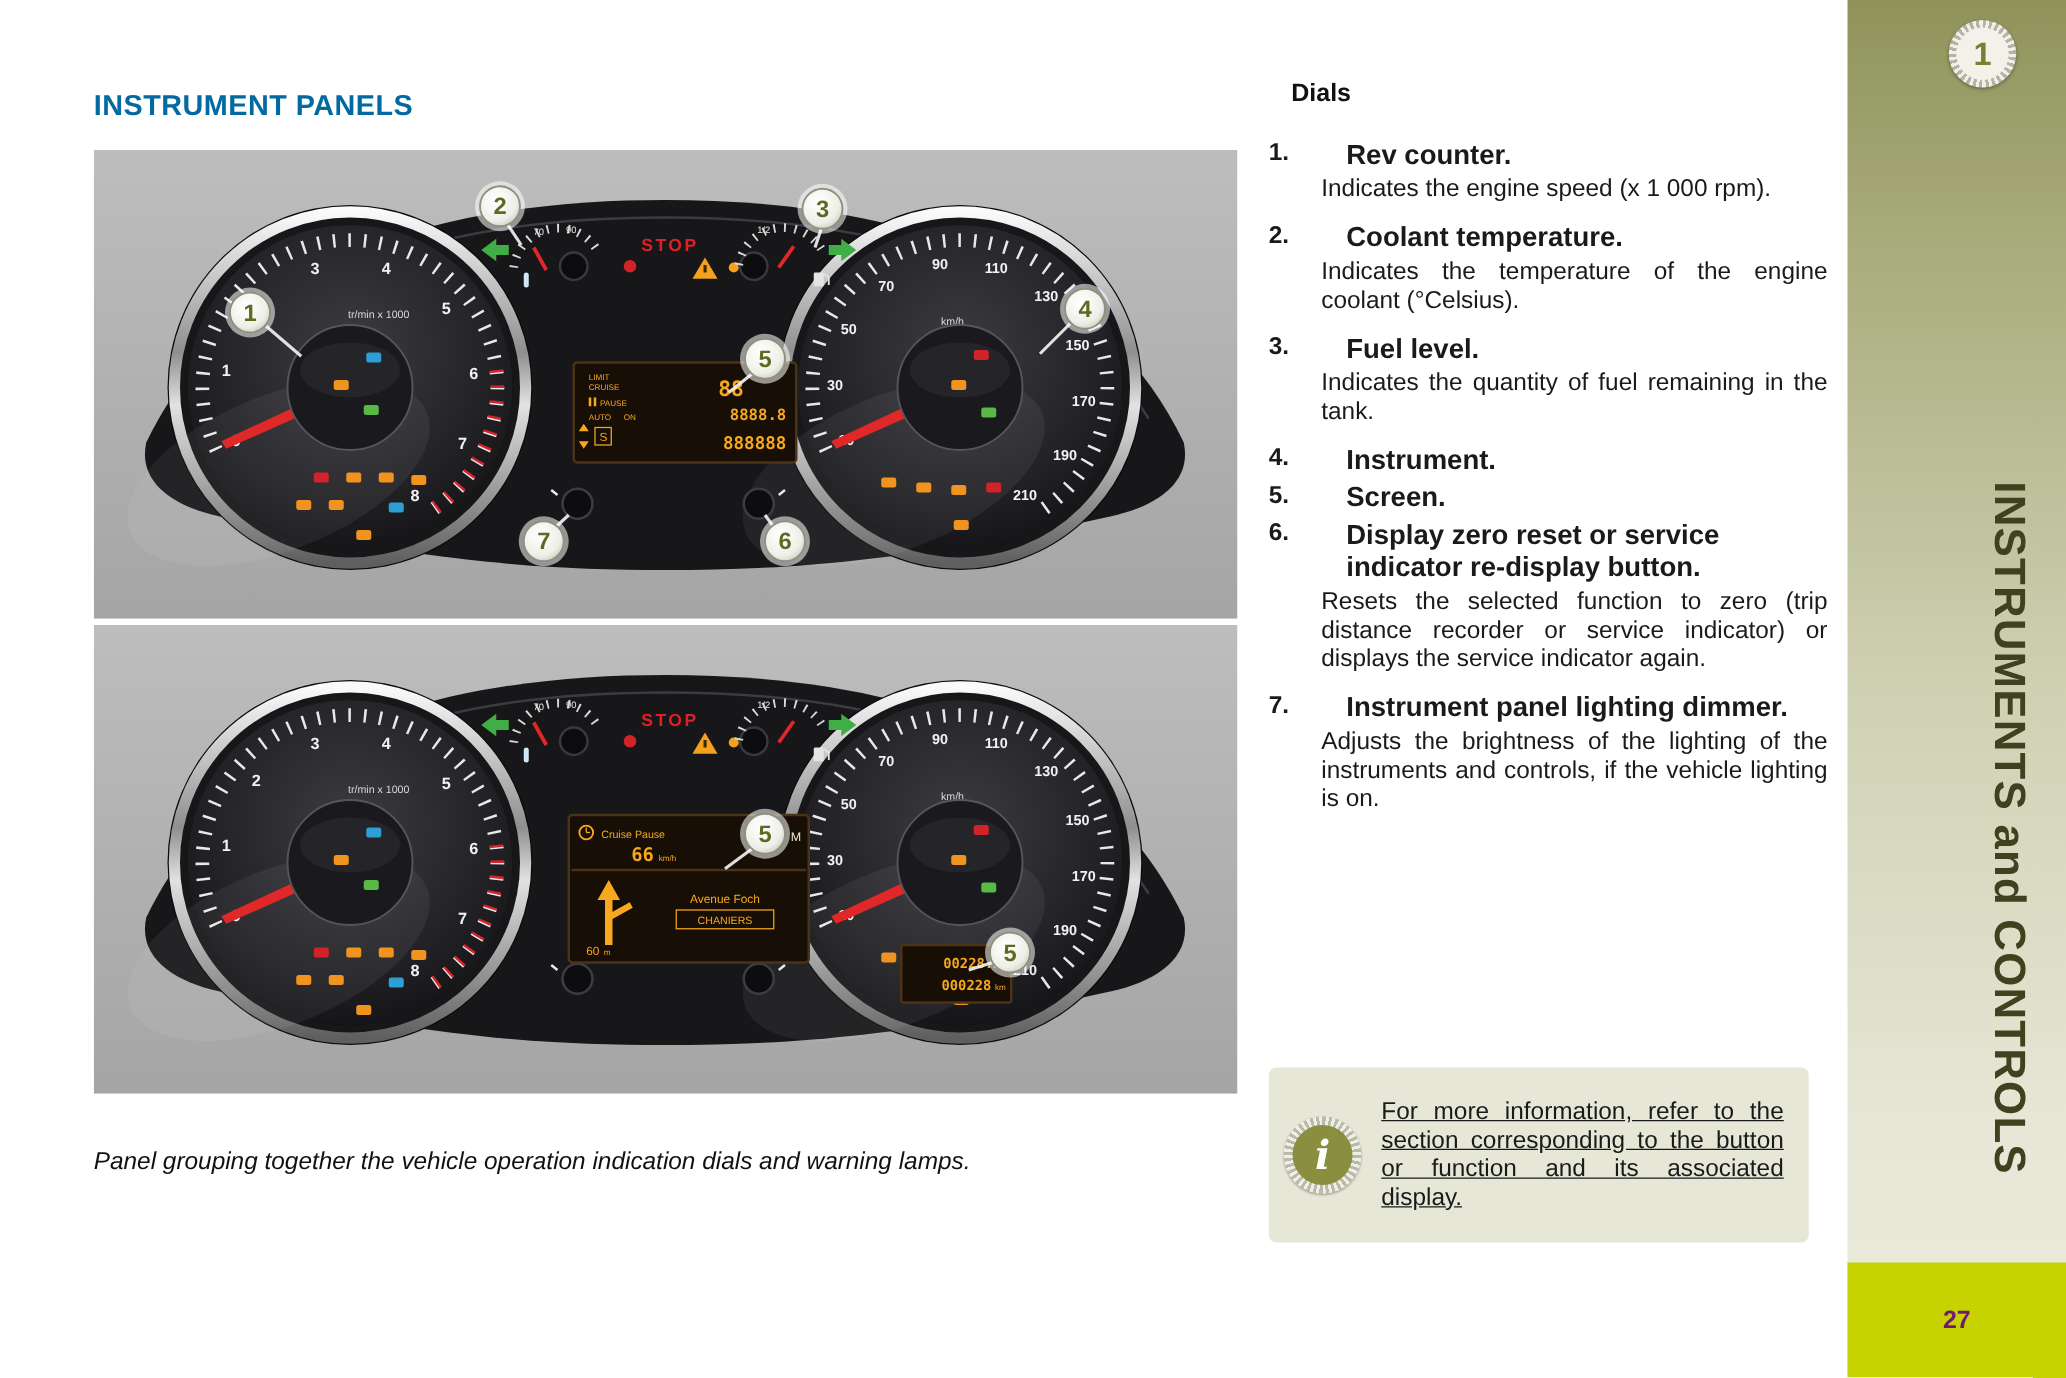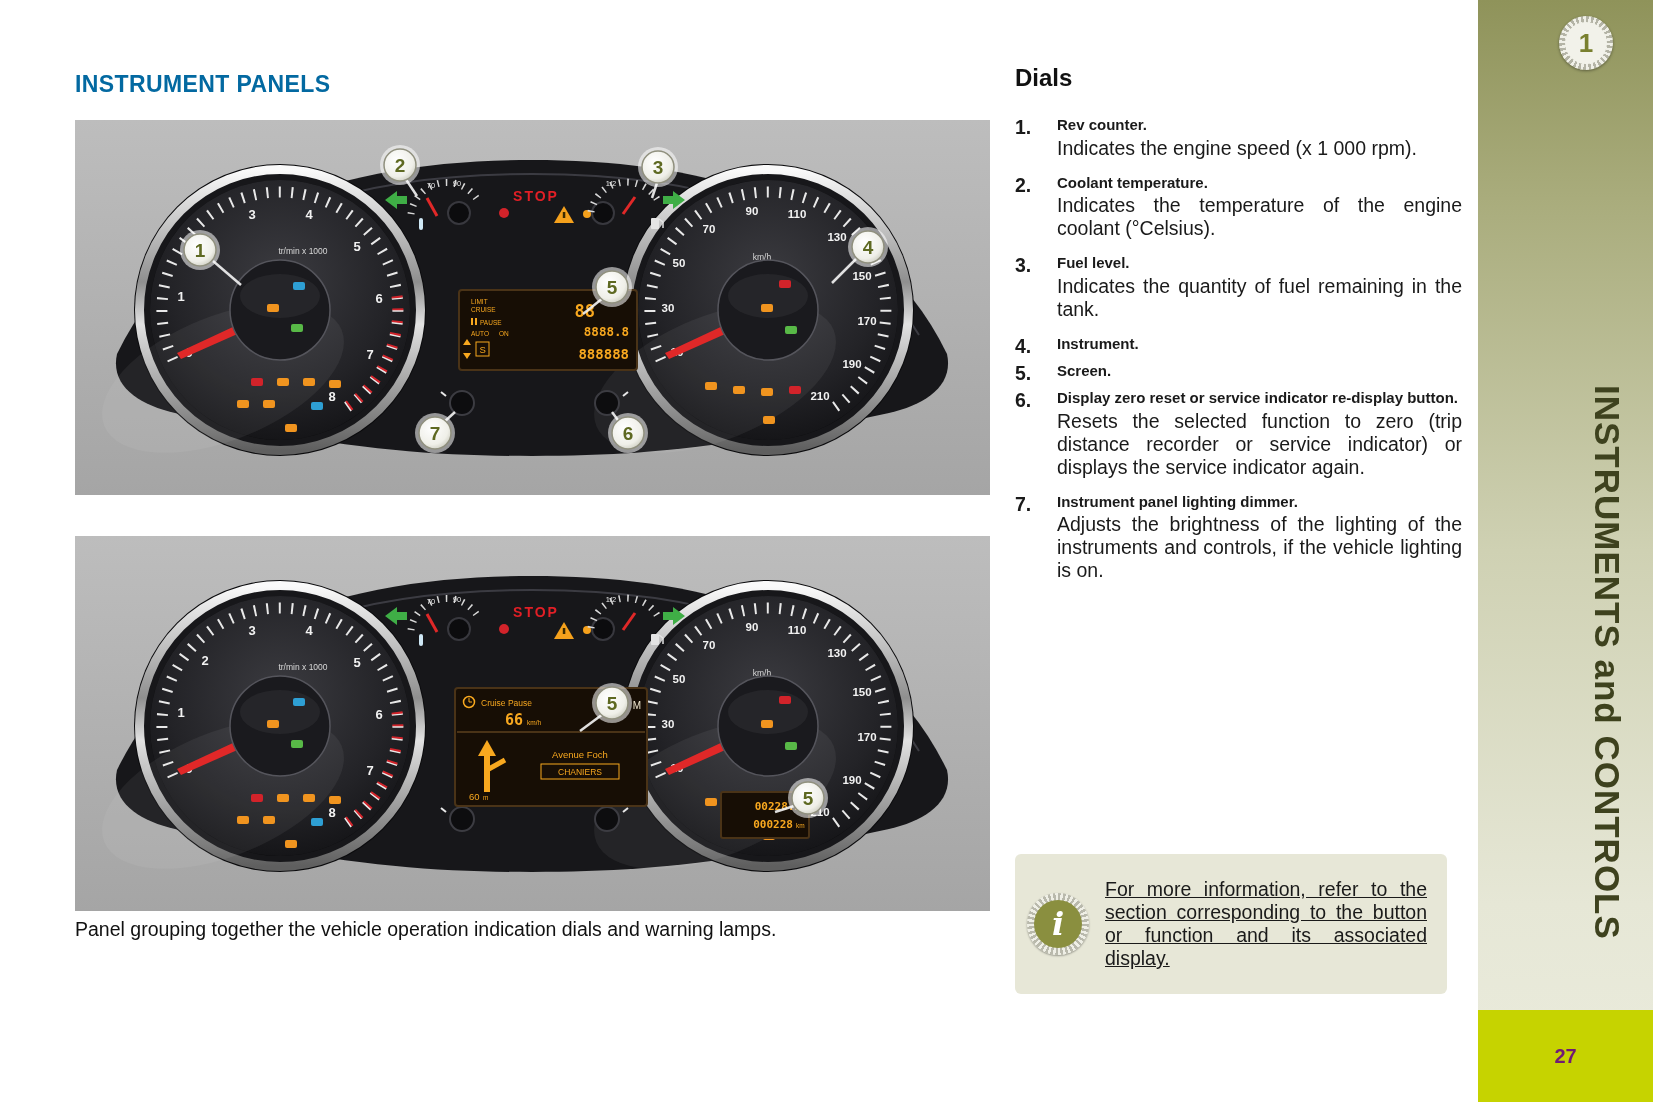--- a/index.html
+++ b/index.html
@@ -5,31 +5,31 @@
   html,body{margin:0;padding:0;}
   body{
     width:1653px;height:1102px;position:relative;overflow:hidden;
     background:#ffffff;font-family:"Liberation Sans",sans-serif;color:#1a1a1a;
   }
   
   .main-title{position:absolute;left:75px;top:56px;font-size:23px;font-weight:bold;
     letter-spacing:.4px;color:#0369a1;}
   .panel{position:absolute;left:75px;width:915px;height:375px;}
   .panel1{top:120px;}
-  .panel2{top:536px;}
+  .panel2{top:500px;}
   .panel svg{display:block;width:915px;height:375px;}
-  .caption{position:absolute;left:75px;top:898px;width:915px;font-size:19.5px;color:#111;}
+  .caption{position:absolute;left:75px;top:898px;width:915px;font-size:19.5px;color:#111;font-style:italic;}
 
   
   .dials{position:absolute;left:1015px;top:64px;width:447px;}
-  .dials h2{margin:0 0 24px 0;font-size:24px;font-weight:bold;color:#111;}
+  .dials h2{margin:0 0 24px 18px;font-size:20px;font-weight:bold;color:#111;}
   .ditem{display:flex;margin-bottom:4px;}
   .dnum{flex:none;width:42px;font-weight:bold;font-size:19.5px;line-height:1.18;}
   .dbody{flex:1;}
-  .dtitle{font-weight:bold;font-size:15px;line-height:1.18;}
+  .dtitle{font-weight:bold;font-size:22px;line-height:1.18;margin-left:20px;}
   .ddesc{margin:3px 0 10px 0;font-size:19.5px;line-height:1.18;text-align:justify;}
   .ddesc:empty{display:none;margin:0;}
 
   
   .info-box{position:absolute;left:1015px;top:854px;width:432px;min-height:140px;
     background:#e7e7d7;border-radius:6px;display:flex;align-items:center;box-sizing:border-box;
     padding:16px 20px 16px 12px;}
   .info-icon{flex:none;width:62px;height:62px;border-radius:50%;
     background:repeating-conic-gradient(#b9b9ac 0deg 5deg,#efefe6 5deg 10deg);
     display:flex;align-items:center;justify-content:center;box-shadow:0 1px 2px rgba(0,0,0,.35);}

